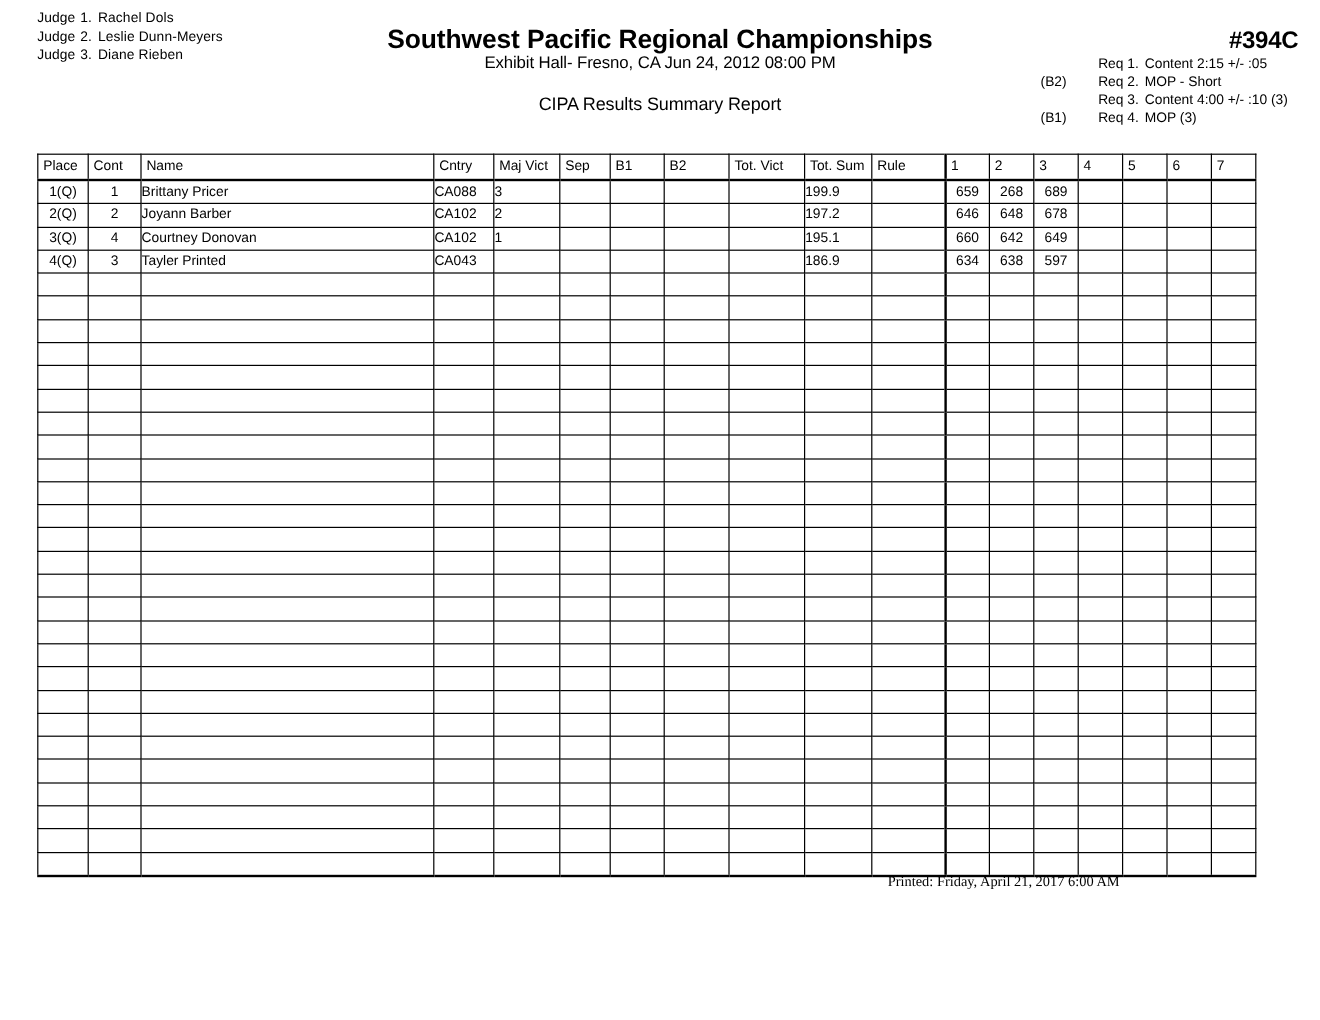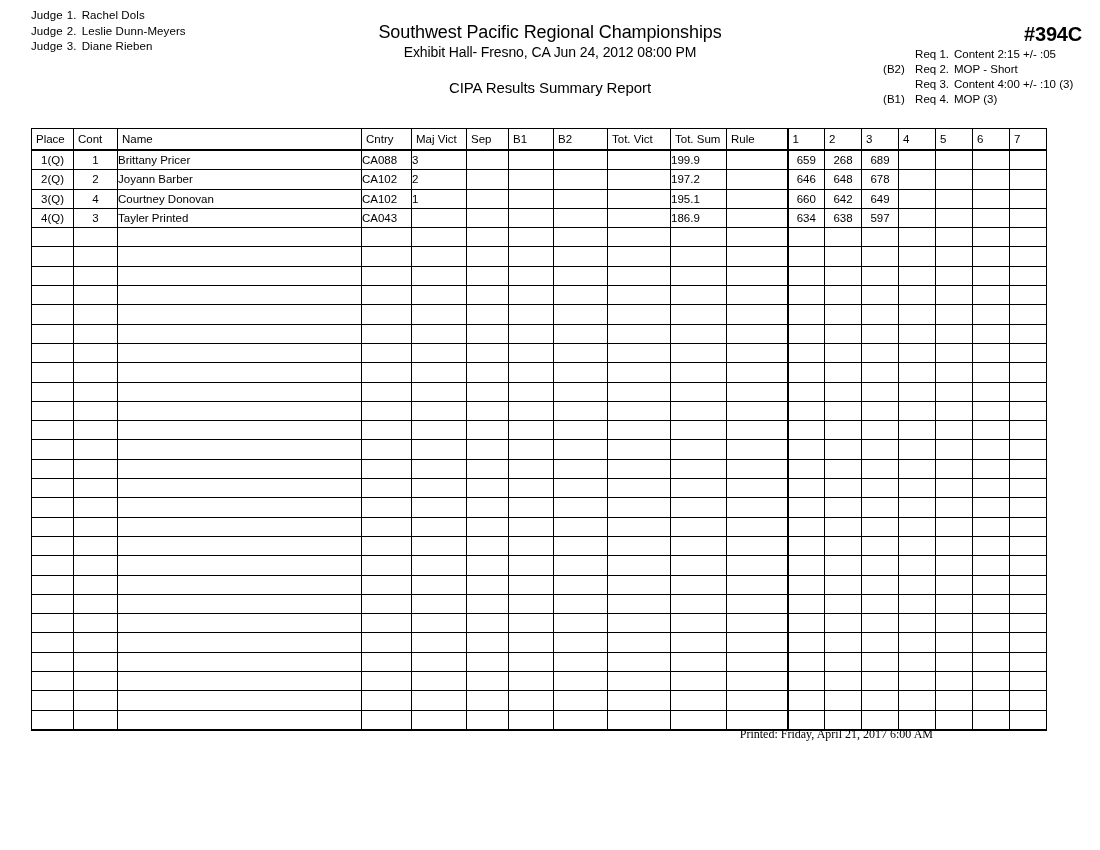--- a/index.html
+++ b/index.html
@@ -33,22 +33,22 @@
 
   
   #title-block {
     position: absolute;
     left: 180px;
     top: 22px;
     width: 740px;
     text-align: center;
   }
   #event-title {
-    font-size: 18px;
-    font-weight: normal;
+    font-size: 22px;
+    font-weight: bold;
     line-height: 21px;
     letter-spacing: -0.1px;
   }
   #venue-line {
     font-size: 14px;
     line-height: 19px;
     letter-spacing: -0.1px;
   }
   #category-title {
     font-size: 19.5px;
@@ -82,21 +82,21 @@
     display: flex;
     justify-content: flex-end;
     align-items: baseline;
     font-size: 11.5px;
     line-height: 15px;
     white-space: nowrap;
   }
   .req-bracket {
     width: 30px;
     text-align: left;
-    padding-right: 2px;
+    padding-right: 18px;
   }
   .req-label {
     padding-right: 5px;
   }
   .req-text {
     text-align: left;
     min-width: 128px;
   }
 
   

